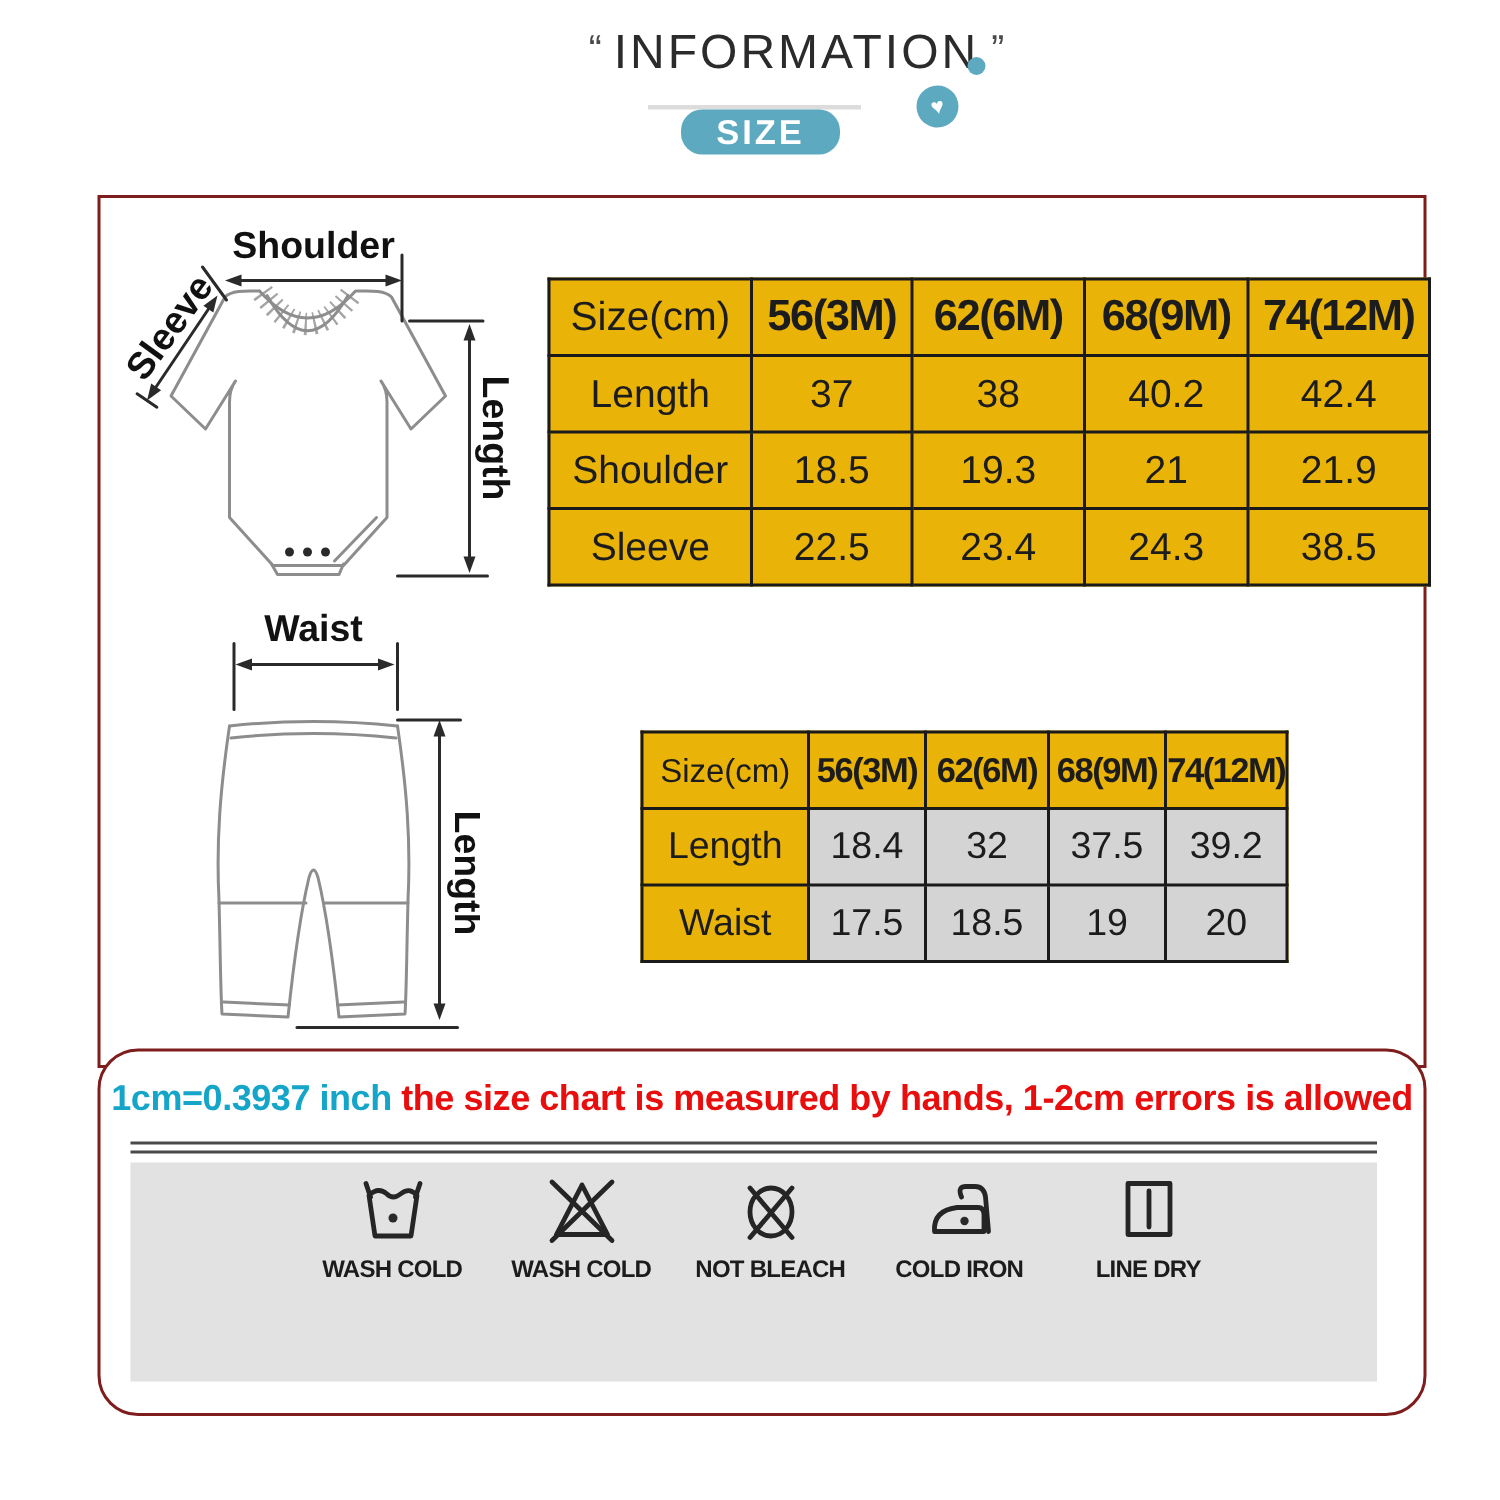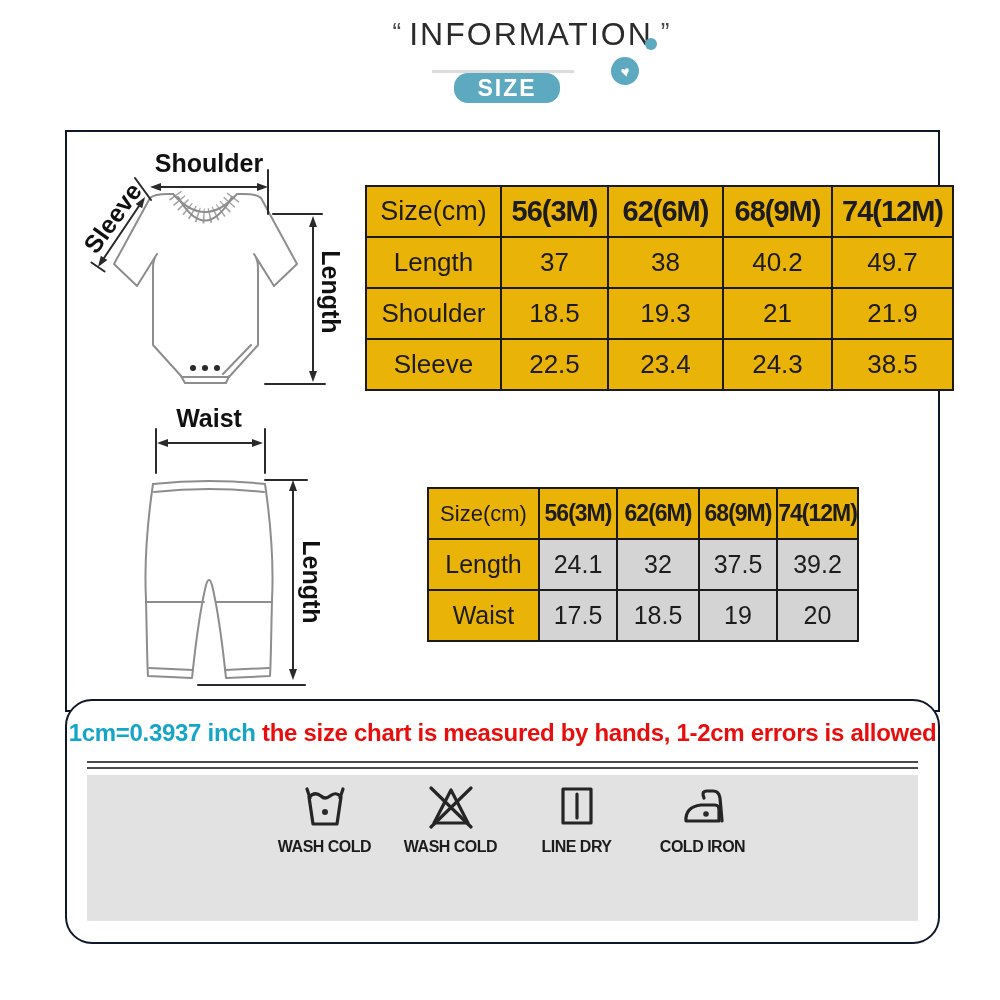--- a/index.html
+++ b/index.html
@@ -19,21 +19,21 @@
     position:absolute; top:57px; left:611px; width:28px; height:28px; border-radius:50%;
     background:#5ca9c0; color:#ffffff; display:flex; align-items:center; justify-content:center;
     font-size:15px; transform:rotate(-12deg);
   }
   .size-btn {
     position:absolute; top:73px; left:454px; width:106px; height:30px; background:#5ca9c0;
     border-radius:14px; color:#ffffff; font-weight:bold; font-size:23px; letter-spacing:2px;
     display:flex; align-items:center; justify-content:center;
   }
   
-  .frame { position:absolute; border:2px solid #0f172a; background:#ffffff; }
+  .frame { position:absolute; border:2px solid #7f1d1d; background:#ffffff;padding-left:11px; }
   .frame1 { left:65px; top:130px;  width:871px; height:578px; }
   .frame2 { left:65px; top:699px;  width:871px; height:241px;border-radius:27px; }
   
   .bodysuit-svg { position:absolute; left:18px;  top:10px;  }
   .pants-svg    { position:absolute; left:53px;  top:273px; }
   svg text.dim-label { font-family:"Liberation Sans",sans-serif; font-weight:bold; font-size:25px; fill:#111; }
   
   table.sizes { border-collapse:collapse; table-layout:fixed; position:absolute; background:#eab308; }
   table.sizes th, table.sizes td { border:2px solid #1a1a1a; text-align:center; padding:0; font-weight:normal; }
   .t1 { left:298px; top:53px;  width:577px; }
@@ -127,21 +127,21 @@
         <th class="c1 size">56(3M)</th>
         <th class="c2 size">62(6M)</th>
         <th class="c3 size">68(9M)</th>
         <th class="c4 size">74(12M)</th>
       </tr>
       <tr>
         <td>Length</td>
         <td>37</td>
         <td>38</td>
         <td>40.2</td>
-        <td>49.7</td>
+        <td>42.4</td>
       </tr>
       <tr>
         <td>Shoulder</td>
         <td>18.5</td>
         <td>19.3</td>
         <td>21</td>
         <td>21.9</td>
       </tr>
       <tr>
         <td>Sleeve</td>
@@ -180,21 +180,21 @@
       <tbody>
           <tr>
         <th class="c0 first">Size(cm)</th>
         <th class="c1 size">56(3M)</th>
         <th class="c2 size">62(6M)</th>
         <th class="c3 size">68(9M)</th>
         <th class="c4 size">74(12M)</th>
       </tr>
       <tr>
         <td>Length</td>
-        <td class="val">24.1</td>
+        <td class="val">18.4</td>
         <td class="val">32</td>
         <td class="val">37.5</td>
         <td class="val">39.2</td>
       </tr>
       <tr>
         <td>Waist</td>
         <td class="val">17.5</td>
         <td class="val">18.5</td>
         <td class="val">19</td>
         <td class="val">20</td>
@@ -221,30 +221,37 @@
         </div>
         <div class="wash-item">
           <svg width="48" height="48" viewBox="0 0 48 48">
             <path class="w-stroke" d="M24,9 L7,42 L41,42 Z"></path>
             <path class="w-stroke" d="M4,7 L44,46 M44,7 L4,46"></path>
           </svg>
           <div class="wash-label">WASH COLD</div>
         </div>
         <div class="wash-item">
           <svg width="48" height="48" viewBox="0 0 48 48">
-            <rect class="w-stroke" x="10" y="8" width="28" height="34"></rect>
-            <path class="w-stroke" d="M24,13 L24,37"></path>
-          </svg>
-          <div class="wash-label">LINE DRY</div>
+            <ellipse class="w-stroke" cx="24" cy="27" rx="14" ry="16"></ellipse>
+            <path class="w-stroke" d="M10,11 L38,44 M38,11 L10,44"></path>
+          </svg>
+          <div class="wash-label">NOT BLEACH</div>
         </div>
         <div class="wash-item">
           <svg width="48" height="48" viewBox="0 0 48 48">
             <path class="w-stroke" d="M25,17 Q22,10 28,10 L34,10 Q40,10 41,17 L43,40"></path>
             <path class="w-stroke" d="M7,40 Q6,26 22,24 L36,24 Q40,24 40,29 L40,40 Z"></path>
             <circle cx="27" cy="33" r="2.8" class="a-fill"></circle>
           </svg>
           <div class="wash-label">COLD IRON</div>
         </div>
+        <div class="wash-item">
+          <svg width="48" height="48" viewBox="0 0 48 48">
+            <rect class="w-stroke" x="10" y="8" width="28" height="34"></rect>
+            <path class="w-stroke" d="M24,13 L24,37"></path>
+          </svg>
+          <div class="wash-label">LINE DRY</div>
+        </div>
       </div>
     </div>
   </div>
 
 </div>
 
 </body></html>

